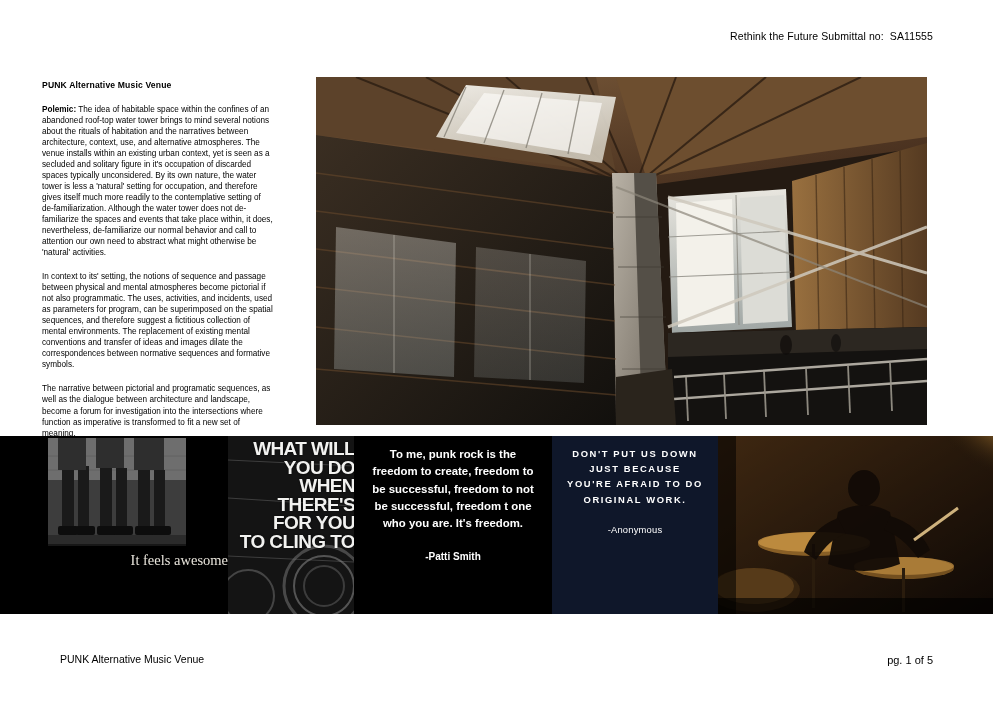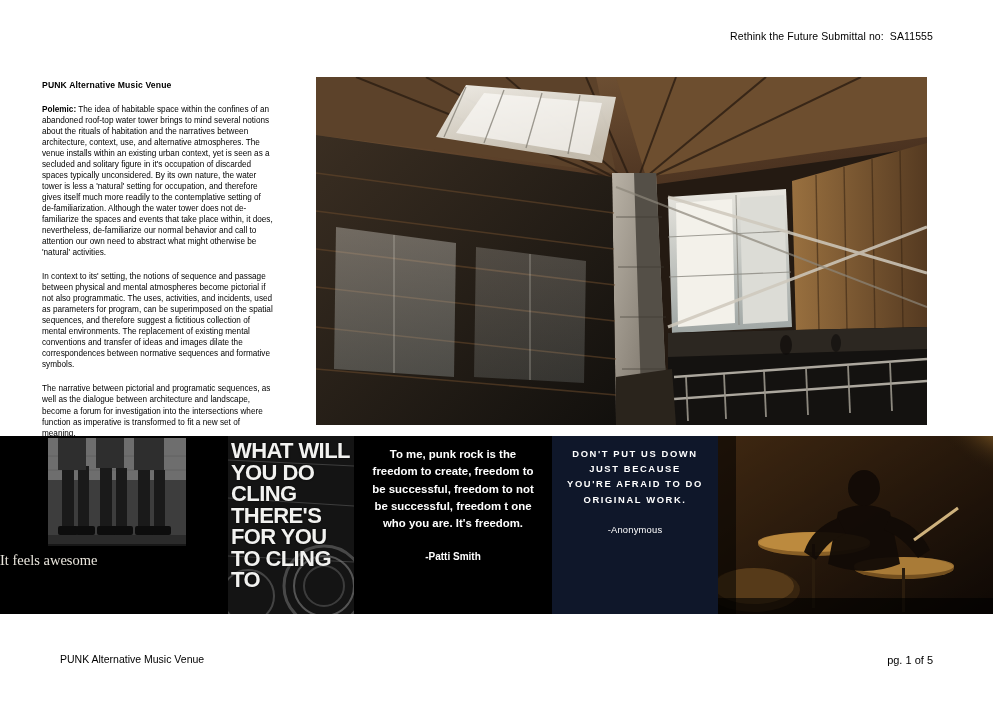--- a/index.html
+++ b/index.html
@@ -116,21 +116,21 @@
     margin-top: 17px;
     font-size: 9.4px;
     letter-spacing: 0.2px;
   }
 
   
   .cap-line1 {
     position: absolute;
     left: 0; right: 0;
     top: 116px;
-    text-align: left;
+    text-align: right;
     color: #e9e5dc;
     font-family: "Liberation Serif", serif;
     font-size: 14.5px;
   }
   .cap-line2 {
     position: absolute;
     left: 0; right: 0;
     top: 144px;
     text-align: center;
     color: #e9e5dc;
@@ -146,24 +146,25 @@
   }
 
   
   .poster-text {
     position: absolute;
     left: 3px; top: 4px;
     width: 124px;
     color: #f2f2f0;
     font-family: "Liberation Sans", sans-serif;
     font-weight: bold;
-    font-size: 22px;
+    font-size: 19px;
     line-height: 0.98;
     letter-spacing: -0.6px;
     text-shadow: 0 0 2px rgba(0,0,0,0.8);
+    text-align: right;
   }
   .poster-text span { display: block; }
 
   
   .footer-left {
     position: absolute;
     left: 60px;
     top: 653px;
     font-size: 10.5px;
     color: #000;
@@ -378,21 +379,21 @@
         </g>
         <g opacity="0.35" stroke="#8a8a8a" stroke-width="1">
           <line x1="0" y1="24" x2="126" y2="30"></line>
           <line x1="0" y1="62" x2="126" y2="70"></line>
           <line x1="0" y1="120" x2="126" y2="126"></line>
         </g>
       </svg>
       <div class="poster-text">
         <span>WHAT WILL</span>
         <span>YOU DO</span>
-        <span>CLING THERE'S</span>
+        <span>WHEN THERE'S</span>
         <span>FOR YOU</span>
         <span>TO CLING TO</span>
       </div>
     </div>
 
     <div class="panel p-quote1">
       <div class="quote-box">
         <div class="quote-text">To me, punk rock is the freedom to create, freedom to be successful, freedom to not be successful, freedom t one who you are.  It's freedom.</div>
         <div class="quote-attrib">-Patti Smith</div>
       </div>

